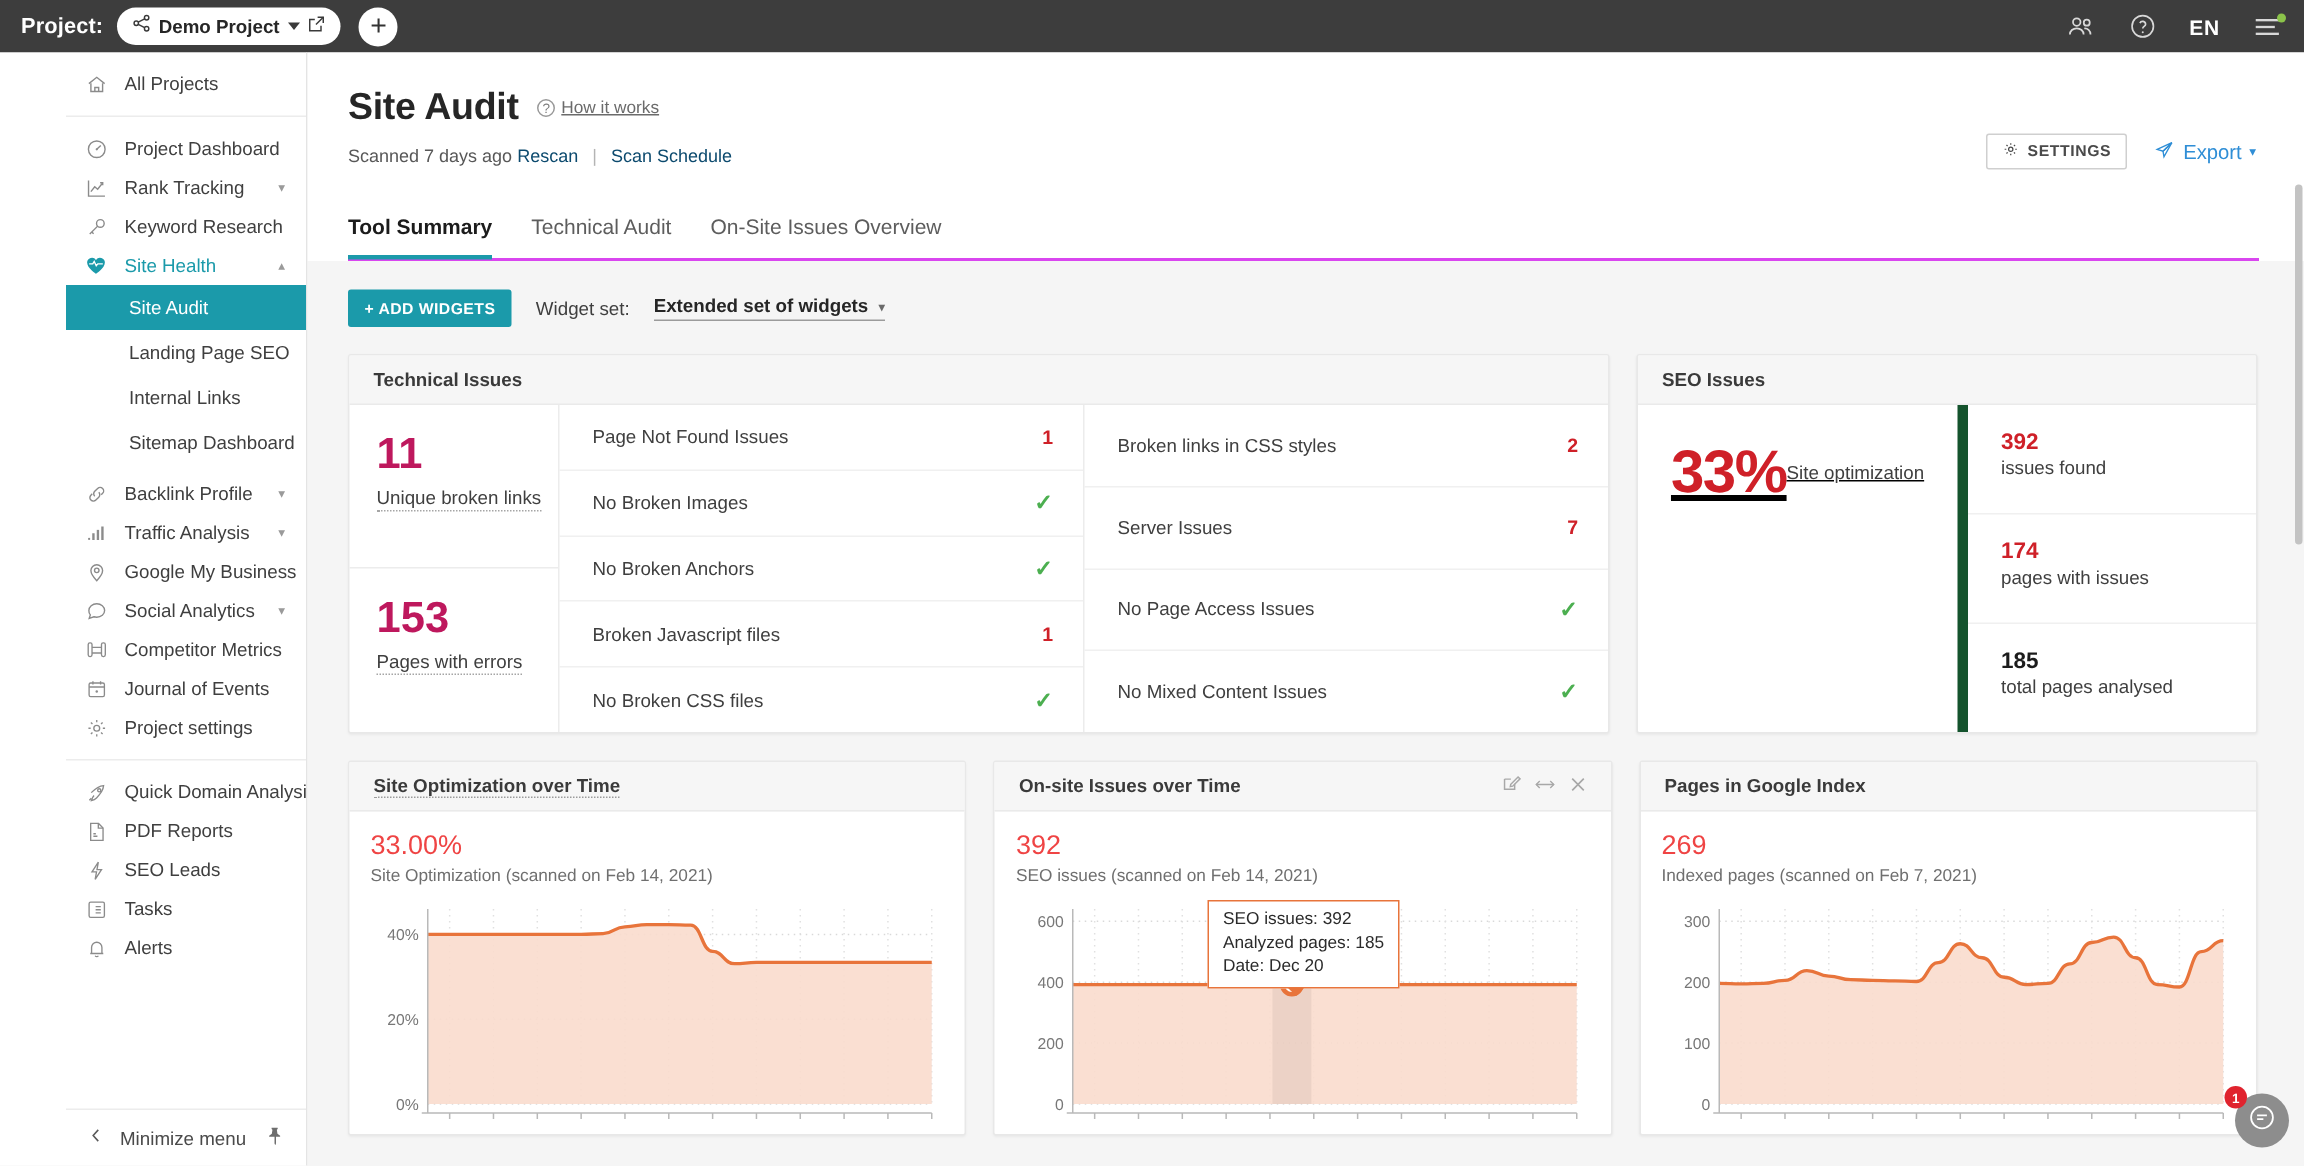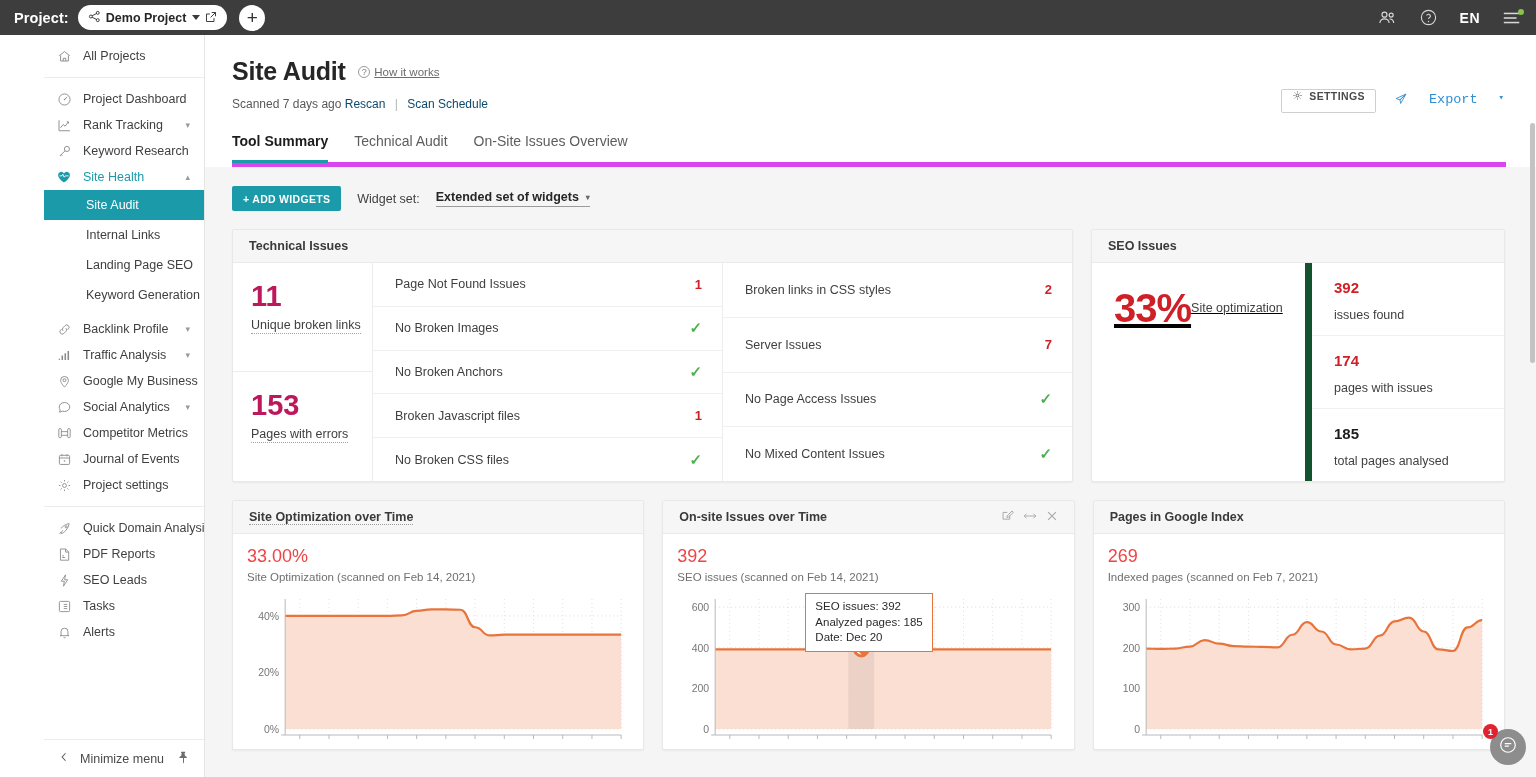--- a/index.html
+++ b/index.html
@@ -59,30 +59,30 @@
   
   .main { position:absolute; top:35px; left:205px; width:1331px; height:742px; background:#f5f5f5; overflow:hidden; }
   .page-head { background:#fff; padding:22px 30px 0 27px; }
   h1.page-title { font-size:25px; font-weight:700; color:#262626; display:inline-block; vertical-align:middle; letter-spacing:-.2px;}
   .howitworks { display:inline-flex; align-items:center; gap:4px; margin-left:8px; vertical-align:middle; color:#6b6b6b; font-size:11.5px; cursor:pointer; }
   .howitworks span.u { text-decoration:underline; }
   .qmark { width:12px;height:12px;border:1px solid #9a9a9a;border-radius:50%;font-size:9px;display:flex;align-items:center;justify-content:center;color:#7d7d7d; }
   .scanline { margin-top:11px; font-size:12px; color:#585858; }
   .scanline a { color:#0c4a6e; text-decoration:none; cursor:pointer; }
   .scanline .sep { color:#b4b4b4; margin:0 6px; }
-  .tabs { display:flex; gap:26px; margin-top:22px; border-bottom:5px solid #d946ef; }
+  .tabs { display:flex; gap:26px; margin-top:32px; border-bottom:2px solid #d946ef; }
   .tab { font-size:14px; color:#5d5d5d; padding-bottom:11px; cursor:pointer; }
   .tab.active { color:#1c1c1c; font-weight:700; border-bottom:3px solid #1b9aaa; margin-bottom:-1px; }
   .head-actions { position:absolute; top:54px; right:32px; display:flex; align-items:center; gap:18px; }
   .btn-settings {
-    display:flex;gap:6px;border:1px solid #cfcfcf;background:#fff;
+    display:flex;align-items:center;gap:6px;border:1px solid #cfcfcf;background:#fff;
     height:24px;padding:0 10px;border-radius:2px;font-size:10.5px;font-weight:700;color:#4a4a4a;
     letter-spacing:.4px;cursor:pointer;
   }
-  .btn-export { display:flex;gap:21px;color:#2f8ed6;font-size:13.5px;cursor:pointer;font-family:Liberation Mono, monospace; }
+  .btn-export { display:flex;align-items:center;gap:5px;color:#2f8ed6;font-size:13.5px;cursor:pointer; }
 
   .toolbar { display:flex; align-items:center; gap:16px; padding:19px 27px 0 27px; }
   .btn-addw {
     background:#1b9aaa;color:#fff;height:25px;padding:0 11px;border:none;border-radius:2px;
     font-size:10.5px;font-weight:700;letter-spacing:.3px;cursor:pointer;
   }
   .wset-lbl { font-size:12.5px; color:#3f3f3f; }
   .wset-val { font-size:12.5px;font-weight:700;color:#262626;border-bottom:1px solid #9b9b9b;padding-bottom:2px;cursor:pointer;display:flex;align-items:center;gap:7px;}
 
   
@@ -113,21 +113,21 @@
   .seo-left { flex:1; border-right:7px solid #14532d; padding:25px 20px 0 22px; display:flex; flex-direction:row;text-decoration:underline;}
   .seo-pct { font-size:40px; font-weight:700; color:#cf2028; line-height:1; letter-spacing:-1px;}
   .seo-pct-lbl { font-size:12.5px; color:#3f3f3f; margin-top:13px; }
   .progress { height:6px; background:#e2e2e2; border-radius:3px; margin-top:auto; margin-bottom:38px; overflow:hidden; }
   .progress > i { display:block; height:100%; background:#cf2028; }
   .seo-right { width:192px; flex:none; display:flex; flex-direction:column; }
   .seo-stat { flex:1; padding:16px 0 0 22px; border-bottom:1px solid #f0f0f0; }
   .seo-stat:last-child { border-bottom:none; }
   .seo-stat .n { font-size:15px; font-weight:700; color:#cf2028; }
   .seo-stat .n.dark { color:#1c1c1c; }
-  .seo-stat .t { font-size:12.5px; color:#3f3f3f; margin-top:12px; }
+  .seo-stat .t { font-size:12.5px; color:#3f3f3f; margin-top:2px; }
 
   
   .chart-card { flex:1; min-width:0; }
   .chart-body { padding:12px 14px 0 14px; height:215px; position:relative; }
   .chart-big { font-size:18px; color:#ef4444; }
   .chart-sub { font-size:11.5px; color:#6f6f6f; margin-top:4px; }
   .plot { position:relative; margin-top:8px; height:160px; }
   .plot svg { display:block; }
   .tooltip {
     position:absolute; background:#fff; border:1px solid #e8743b; padding:5px 9px;
@@ -261,27 +261,27 @@
           </svg>
         </span>
         <span>Site Health</span>
         <span class="sb-chev">▴</span>
       </div>
 
       <div class="sb-sub selected">
         <span>Site Audit</span>
       </div>
       <div class="sb-sub">
+        <span>Landing Page SEO</span>
+      </div>
+      <div class="sb-sub">
         <span>Internal Links</span>
       </div>
       <div class="sb-sub">
-        <span>Landing Page SEO</span>
-      </div>
-      <div class="sb-sub">
-        <span>Keyword Generation</span>
+        <span>Sitemap Dashboard</span>
       </div>
 
       <div class="sb-item" style="margin-top:6px">
         <span class="sb-ico">
           <svg width="15" height="15" viewBox="0 0 20 20" fill="none" stroke="currentColor" stroke-width="1.25">
             <path d="M8.2 11.8a3.1 3.1 0 0 1 0-4.4l2.6-2.6a3.1 3.1 0 1 1 4.4 4.4l-1.2 1.2"></path>
             <path d="M11.8 8.2a3.1 3.1 0 0 1 0 4.4l-2.6 2.6a3.1 3.1 0 1 1-4.4-4.4l1.2-1.2"></path>
           </svg>
         </span>
         <span>Backlink Profile</span>

